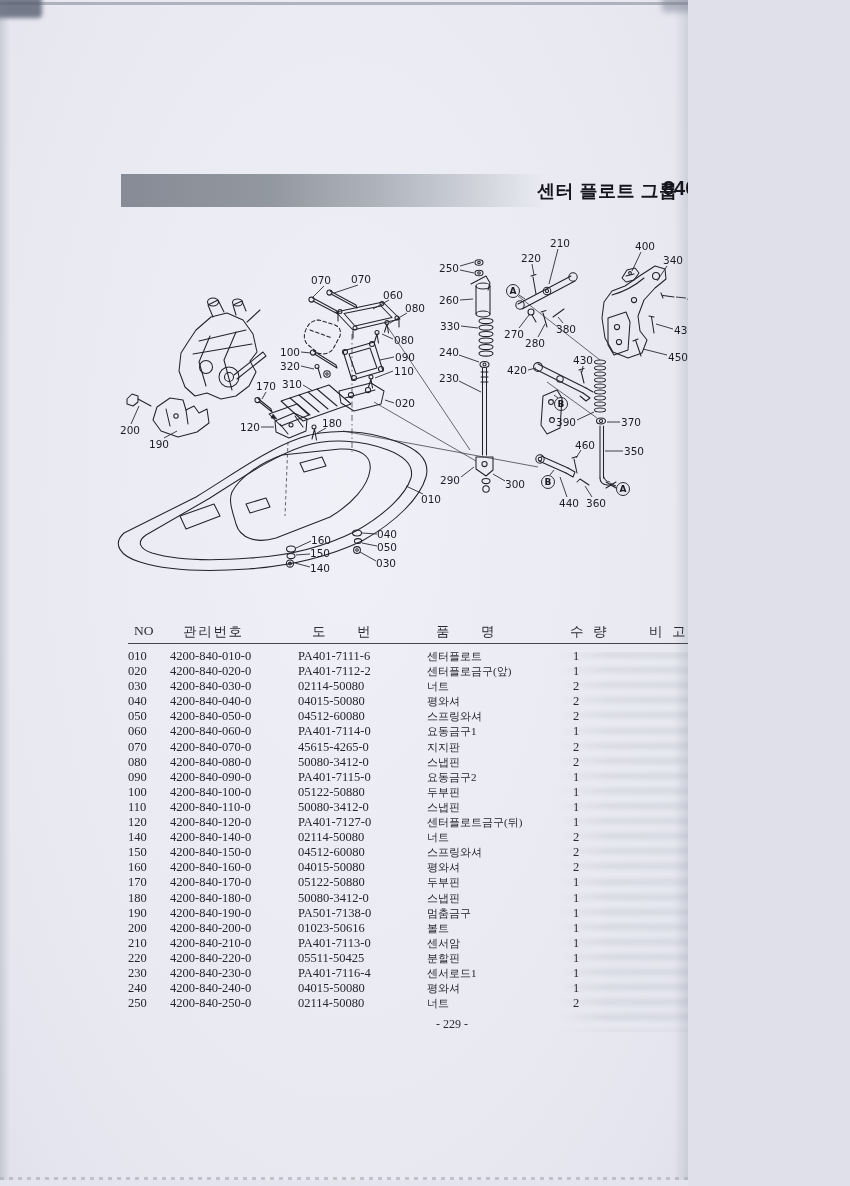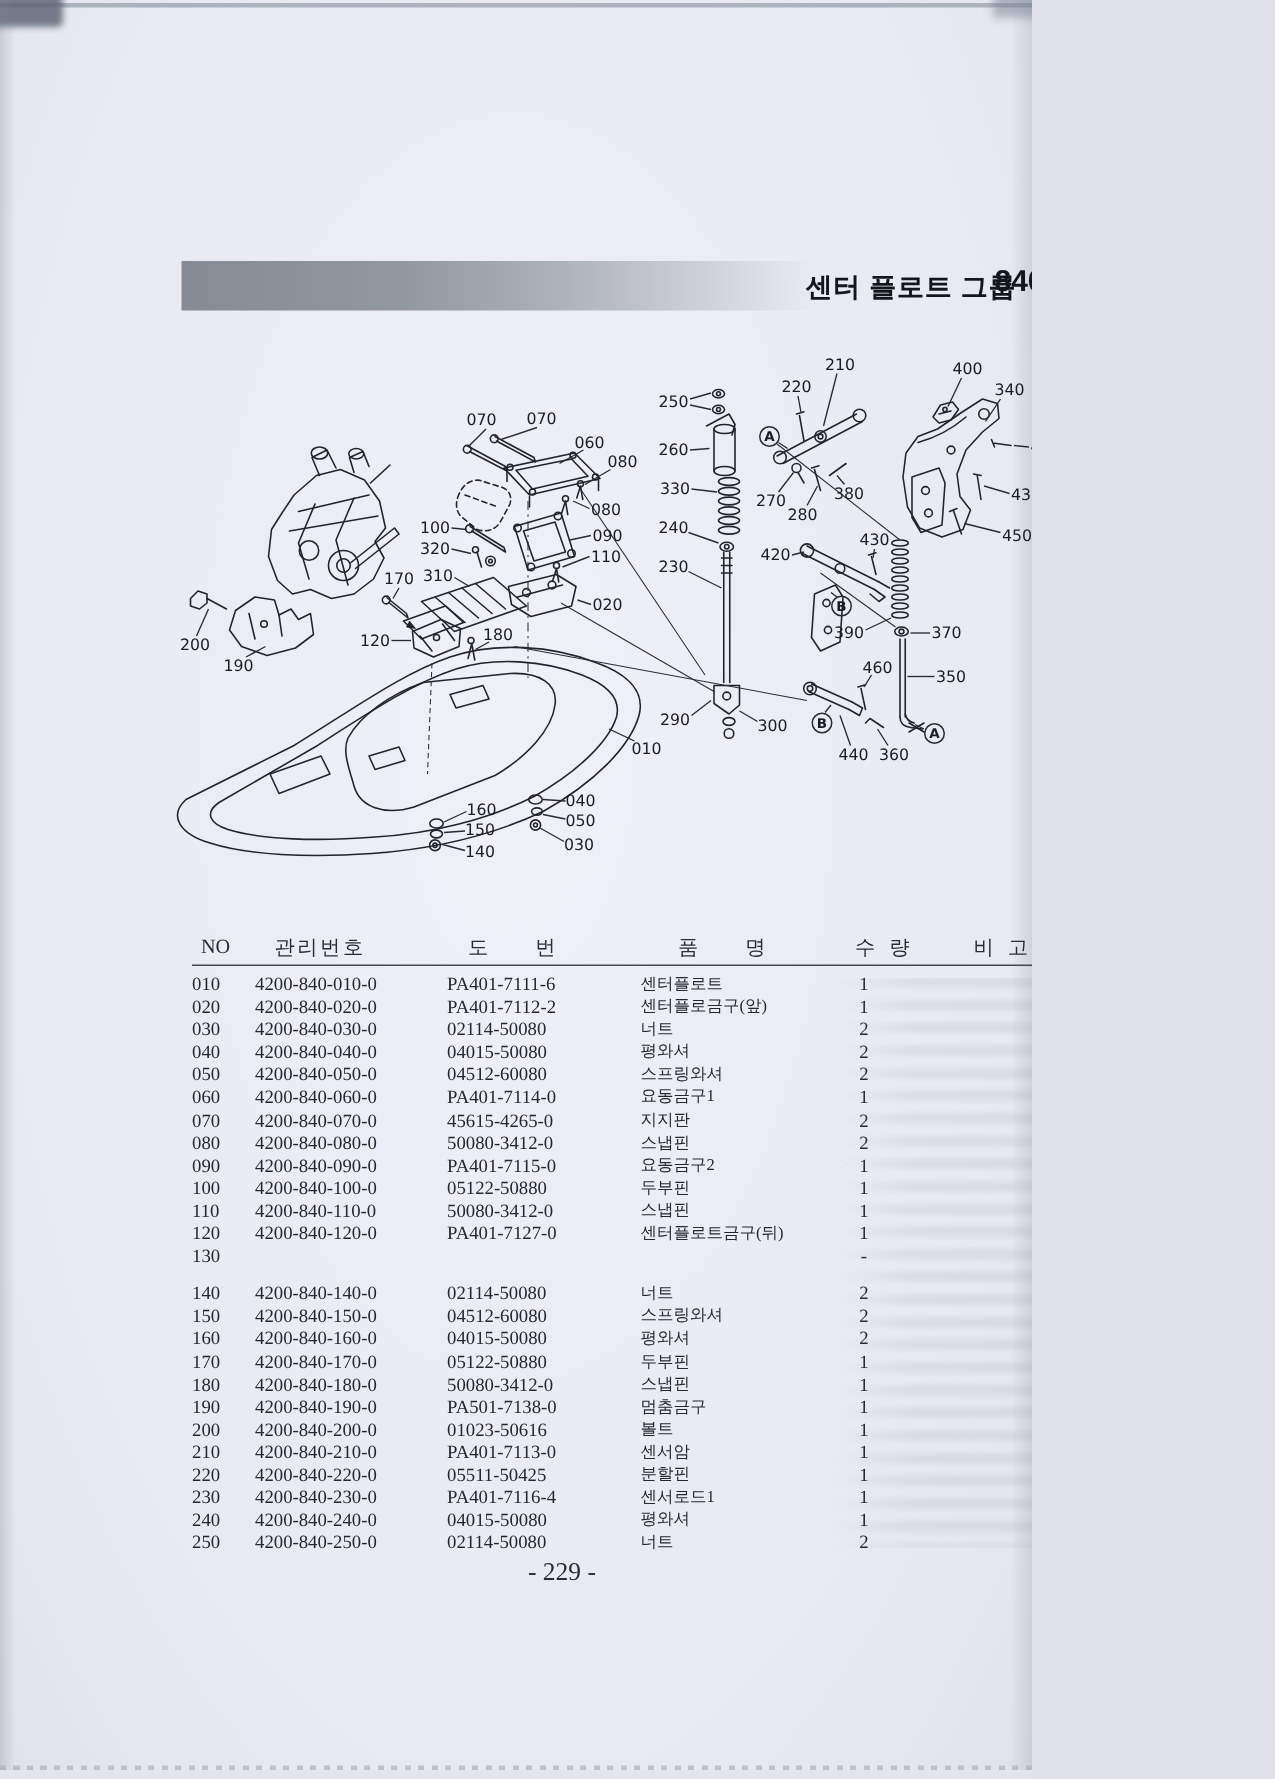--- a/index.html
+++ b/index.html
@@ -34,35 +34,35 @@
   .leader{stroke:#2a2a33;stroke-width:.9;}
   .callout{font:10.5px "DejaVu Sans",sans-serif;fill:#1c1c25;text-anchor:middle;}
   .letter{font:700 9px "DejaVu Sans",sans-serif;fill:#1c1c25;text-anchor:middle;}
   .letter-circle{fill:none;stroke:#2a2a33;stroke-width:1;}
   
   .thead{position:absolute;left:0;top:623px;width:850px;height:18px;font-size:13.5px;color:#2a2a32;padding-left:24px;}
   .thead span{position:absolute;white-space:nowrap;}
   .h-no{left:134px;}
   .h-mgmt{left:183px;letter-spacing:1.7px;}
   .h-dwg{left:312px;word-spacing:28px;}
-  .h-name{left:452px;word-spacing:28px;}
+  .h-name{left:436px;word-spacing:28px;}
   .h-qty{left:570px;word-spacing:6px;text-align:center;}
   .h-remark{left:649px;word-spacing:6px;}
   .head-rule{position:absolute;left:128px;top:643px;width:595px;height:1.2px;background:#45454d;}
   .trows{position:absolute;left:0;top:649px;width:850px;}
   .trow{position:relative;height:15.1px;font-size:12.5px;line-height:15px;color:#26262e;}
   .trow.gap{margin-bottom:10px;}
   .trow span{position:absolute;white-space:nowrap;}
   .c-no{left:128px;}
   .c-mgmt{left:170px;}
   .c-dwg{left:298px;}
   .c-name{left:427px;font-size:11px;}
   .c-qty{left:558px;width:36px;text-align:center;}
   .c-remark{left:630px;}
-  .page-number{position:absolute;left:352px;top:1038px;width:116px;text-align:left;font-size:17px;color:#2a2a32;}
+  .page-number{position:absolute;left:352px;top:1017px;width:116px;text-align:right;font-size:12px;color:#2a2a32;}
   
   .bleed{position:absolute;left:556px;top:652px;width:286px;height:380px;opacity:.55;filter:blur(2px);
     background:repeating-linear-gradient(to bottom,rgba(146,150,168,.34) 0 6px,rgba(146,150,168,0) 6px 15.1px);
     -webkit-mask-image:linear-gradient(to right,transparent 0,#000 18%,#000 78%,transparent 100%);
     mask-image:linear-gradient(to right,transparent 0,#000 18%,#000 78%,transparent 100%);}
   .bleed2{position:absolute;left:700px;top:660px;width:120px;height:360px;opacity:.35;filter:blur(3px);
     background:repeating-linear-gradient(to bottom,rgba(140,144,162,.4) 2px 7px,rgba(140,144,162,0) 7px 15.1px);}
 </style>
 </head>
 <body>
@@ -480,28 +480,20 @@
         <span class="c-remark"></span>
       </div>
       <div class="trow">
         <span class="c-no">120</span>
         <span class="c-mgmt">4200-840-120-0</span>
         <span class="c-dwg">PA401-7127-0</span>
         <span class="c-name">센터플로트금구(뒤)</span>
         <span class="c-qty">1</span>
         <span class="c-remark"></span>
       </div>
-      <div class="trow gap">
-        <span class="c-no">130</span>
-        <span class="c-mgmt"></span>
-        <span class="c-dwg"></span>
-        <span class="c-name"></span>
-        <span class="c-qty">-</span>
-        <span class="c-remark"></span>
-      </div>
       <div class="trow">
         <span class="c-no">140</span>
         <span class="c-mgmt">4200-840-140-0</span>
         <span class="c-dwg">02114-50080</span>
         <span class="c-name">너트</span>
         <span class="c-qty">2</span>
         <span class="c-remark"></span>
       </div>
       <div class="trow">
         <span class="c-no">150</span>

